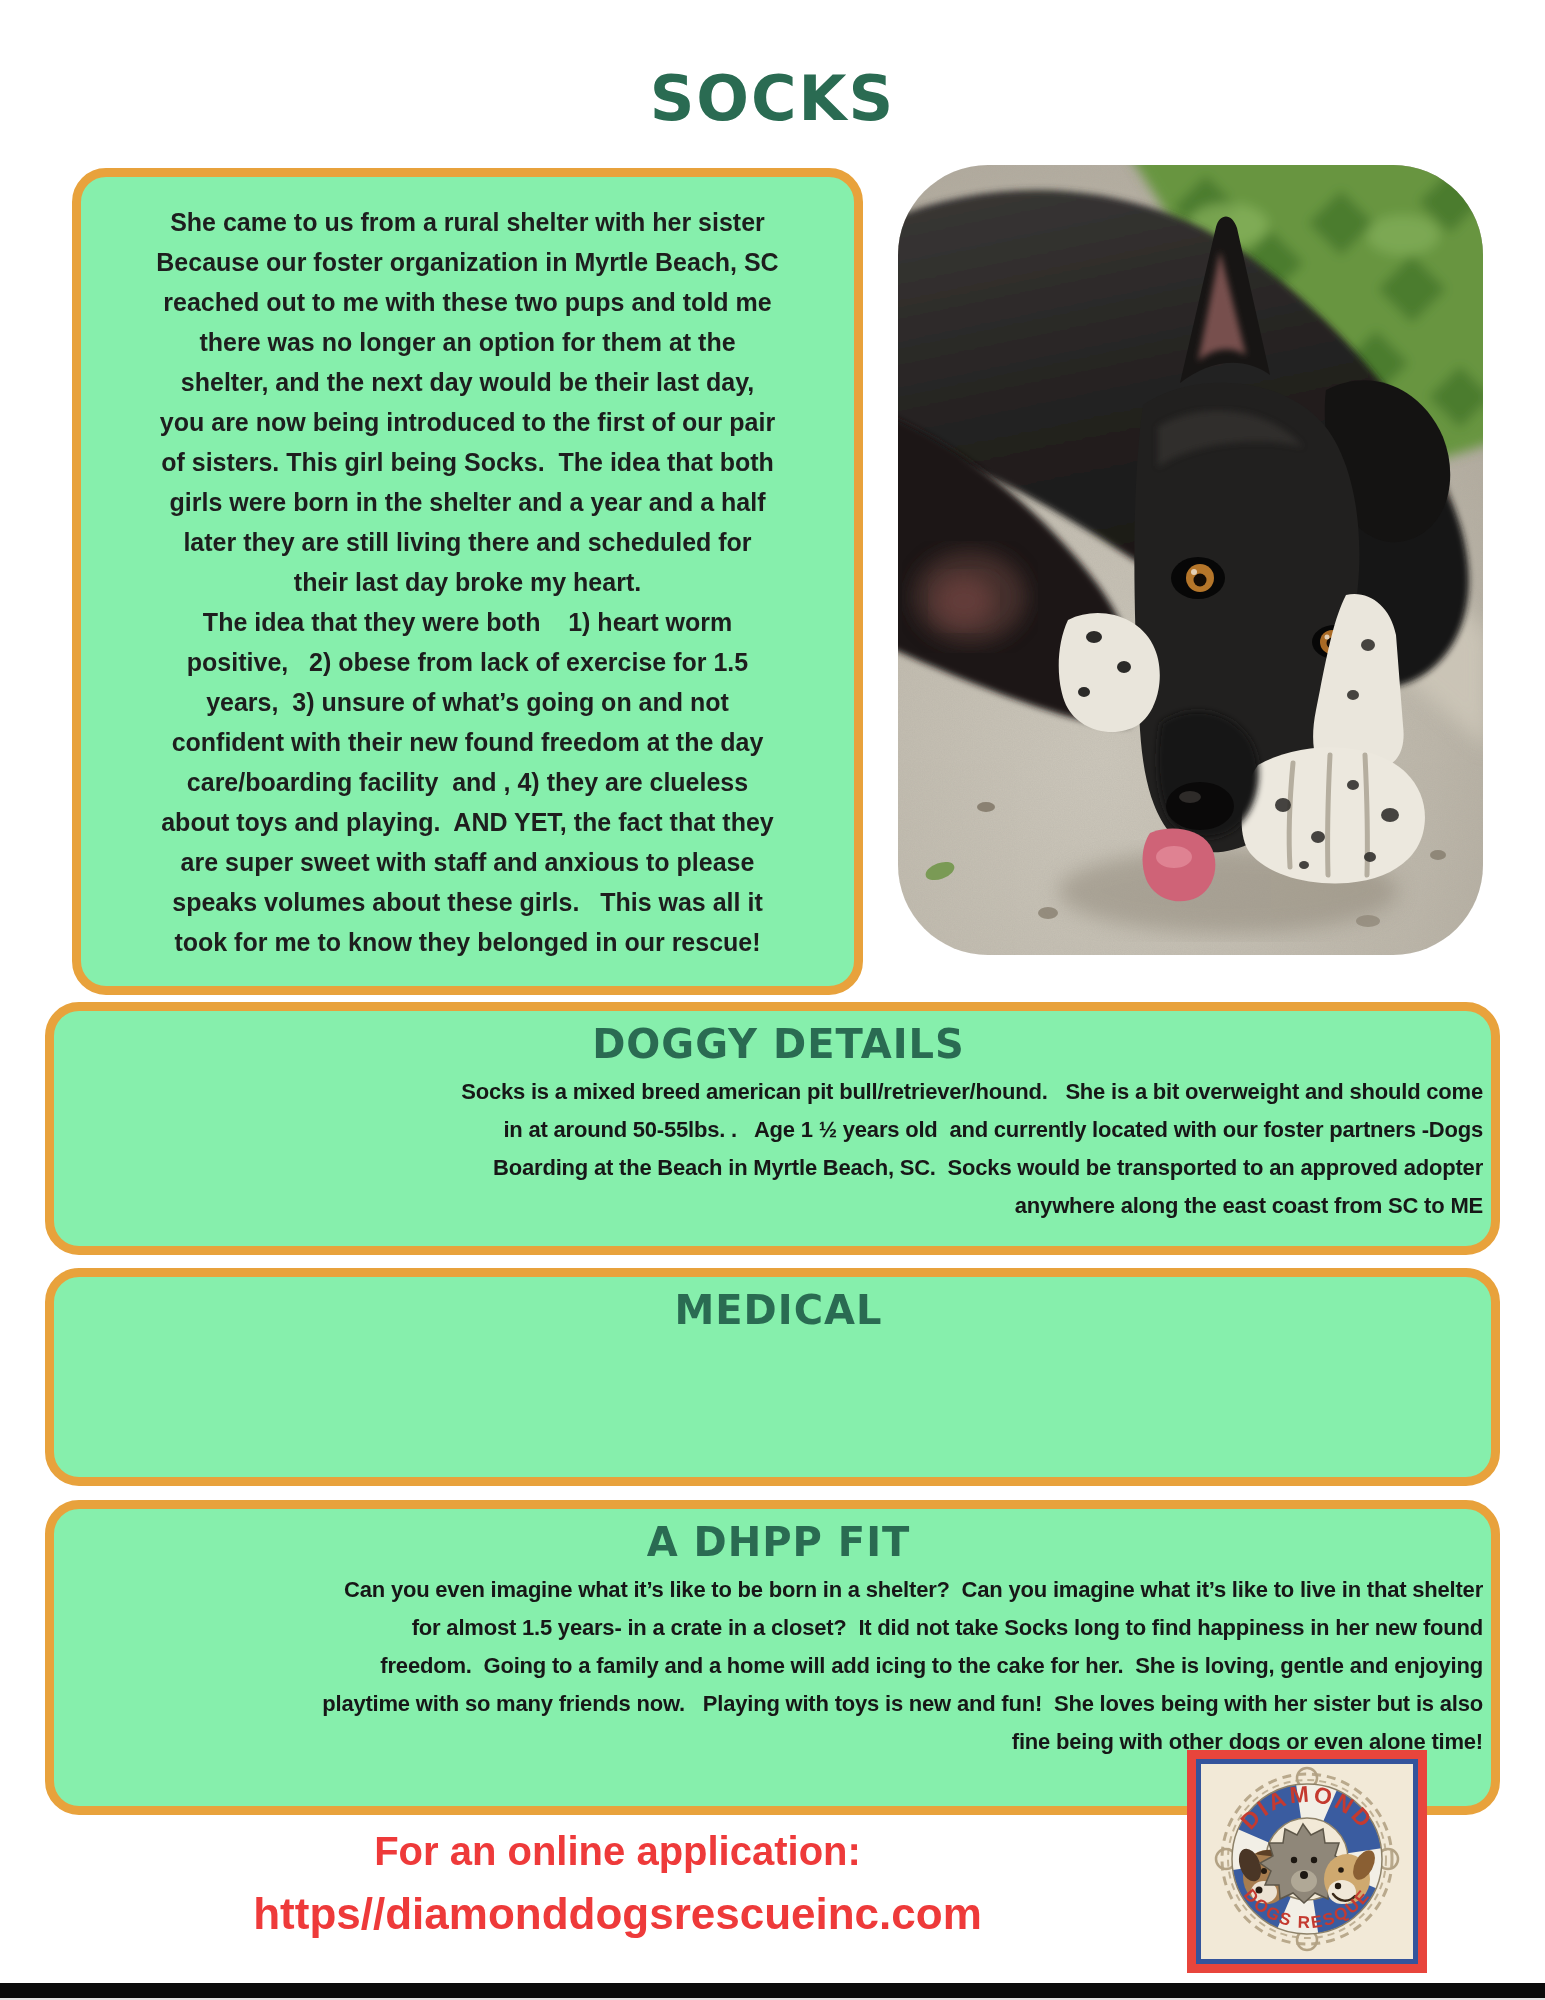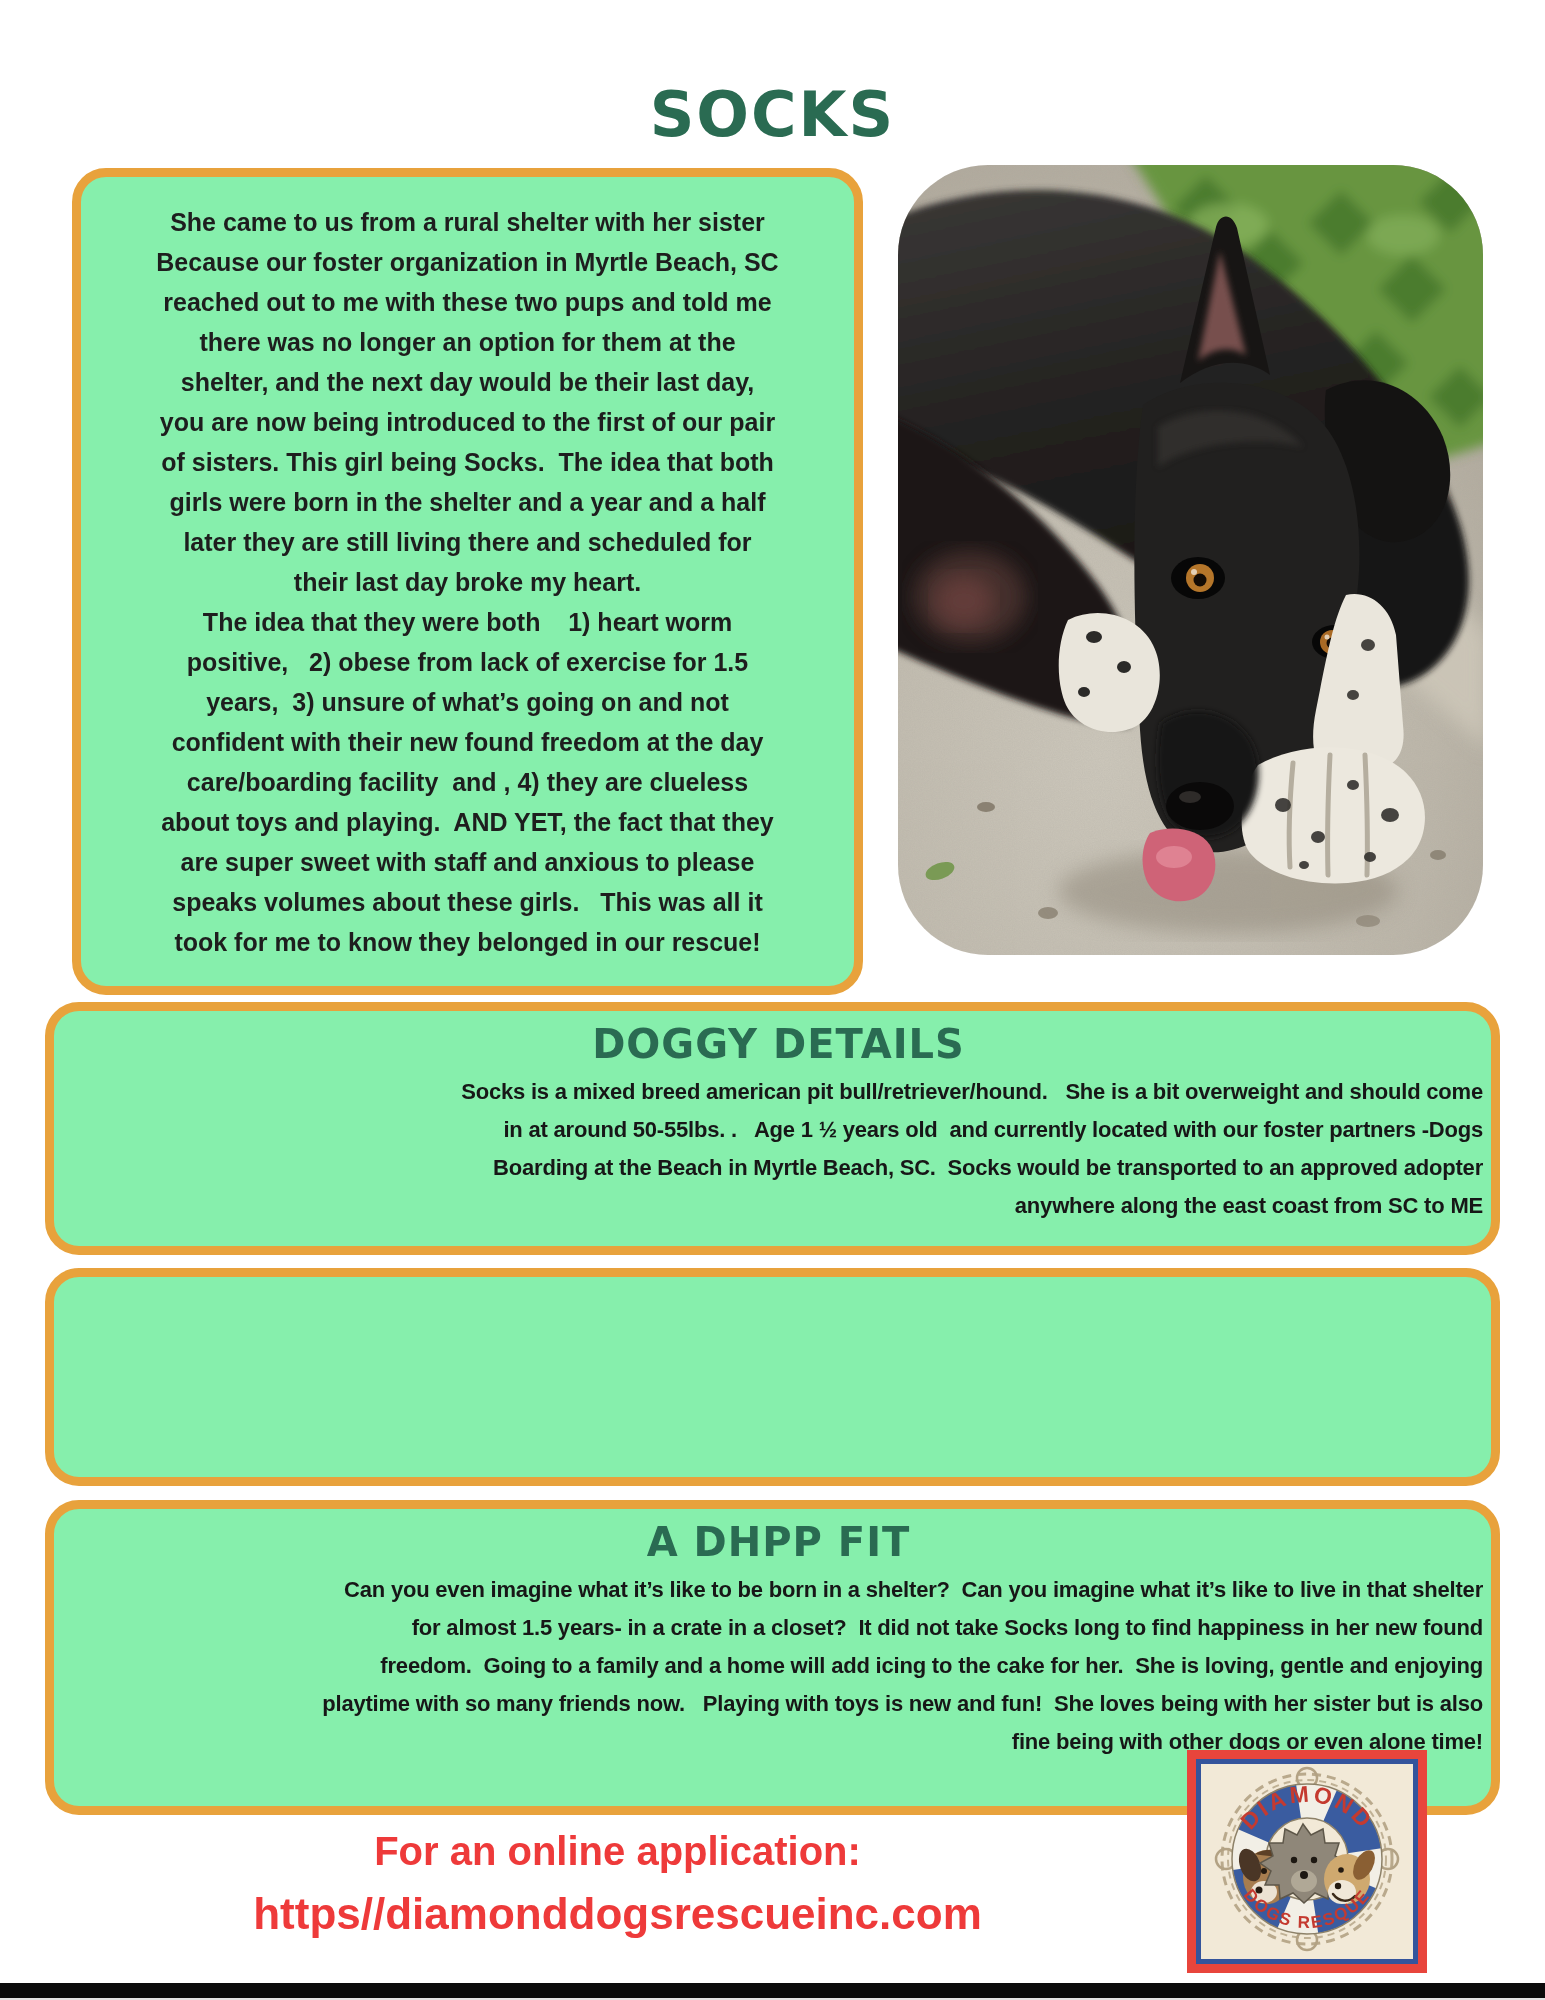--- a/index.html
+++ b/index.html
@@ -6,21 +6,21 @@
   body {
     width:1545px; height:2000px;
     position:relative;
     background:#ffffff;
     font-family:"Liberation Sans", sans-serif;
     overflow:hidden;
   }
 
   
   .page-title {
-    position:absolute; top:36px; left:0; width:100%;
+    position:absolute; top:20px; left:0; width:100%;
     text-align:center;
     font-family:"DejaVu Sans", sans-serif;
     font-weight:800;
     font-size:62px;
     letter-spacing:2px;
     color:#2A6B52;
   }
 
   
   .card {
@@ -254,20 +254,21 @@
 
 <section class="card section-card" id="section-doggy-details">
   <h2 class="section-heading">DOGGY DETAILS</h2>
   <div class="section-body">Socks is a mixed breed american pit bull/retriever/hound.   She is a bit overweight and should come
 in at around 50-55lbs. .   Age 1 ½ years old  and currently located with our foster partners -Dogs
 Boarding at the Beach in Myrtle Beach, SC.  Socks would be transported to an approved adopter
 anywhere along the east coast from SC to ME</div>
 </section>
 
 <section class="card section-card" id="section-medical">
+  <h2 class="section-heading">MEDICAL</h2>
 </section>
 
 <section class="card section-card" id="section-a-good-fit">
   <h2 class="section-heading">A DHPP FIT</h2>
   <div class="section-body">Can you even imagine what it’s like to be born in a shelter?  Can you imagine what it’s like to live in that shelter
 for almost 1.5 years- in a crate in a closet?  It did not take Socks long to find happiness in her new found
 freedom.  Going to a family and a home will add icing to the cake for her.  She is loving, gentle and enjoying
 playtime with so many friends now.   Playing with toys is new and fun!  She loves being with her sister but is also
 fine being with other dogs or even alone time!</div>
 </section>

